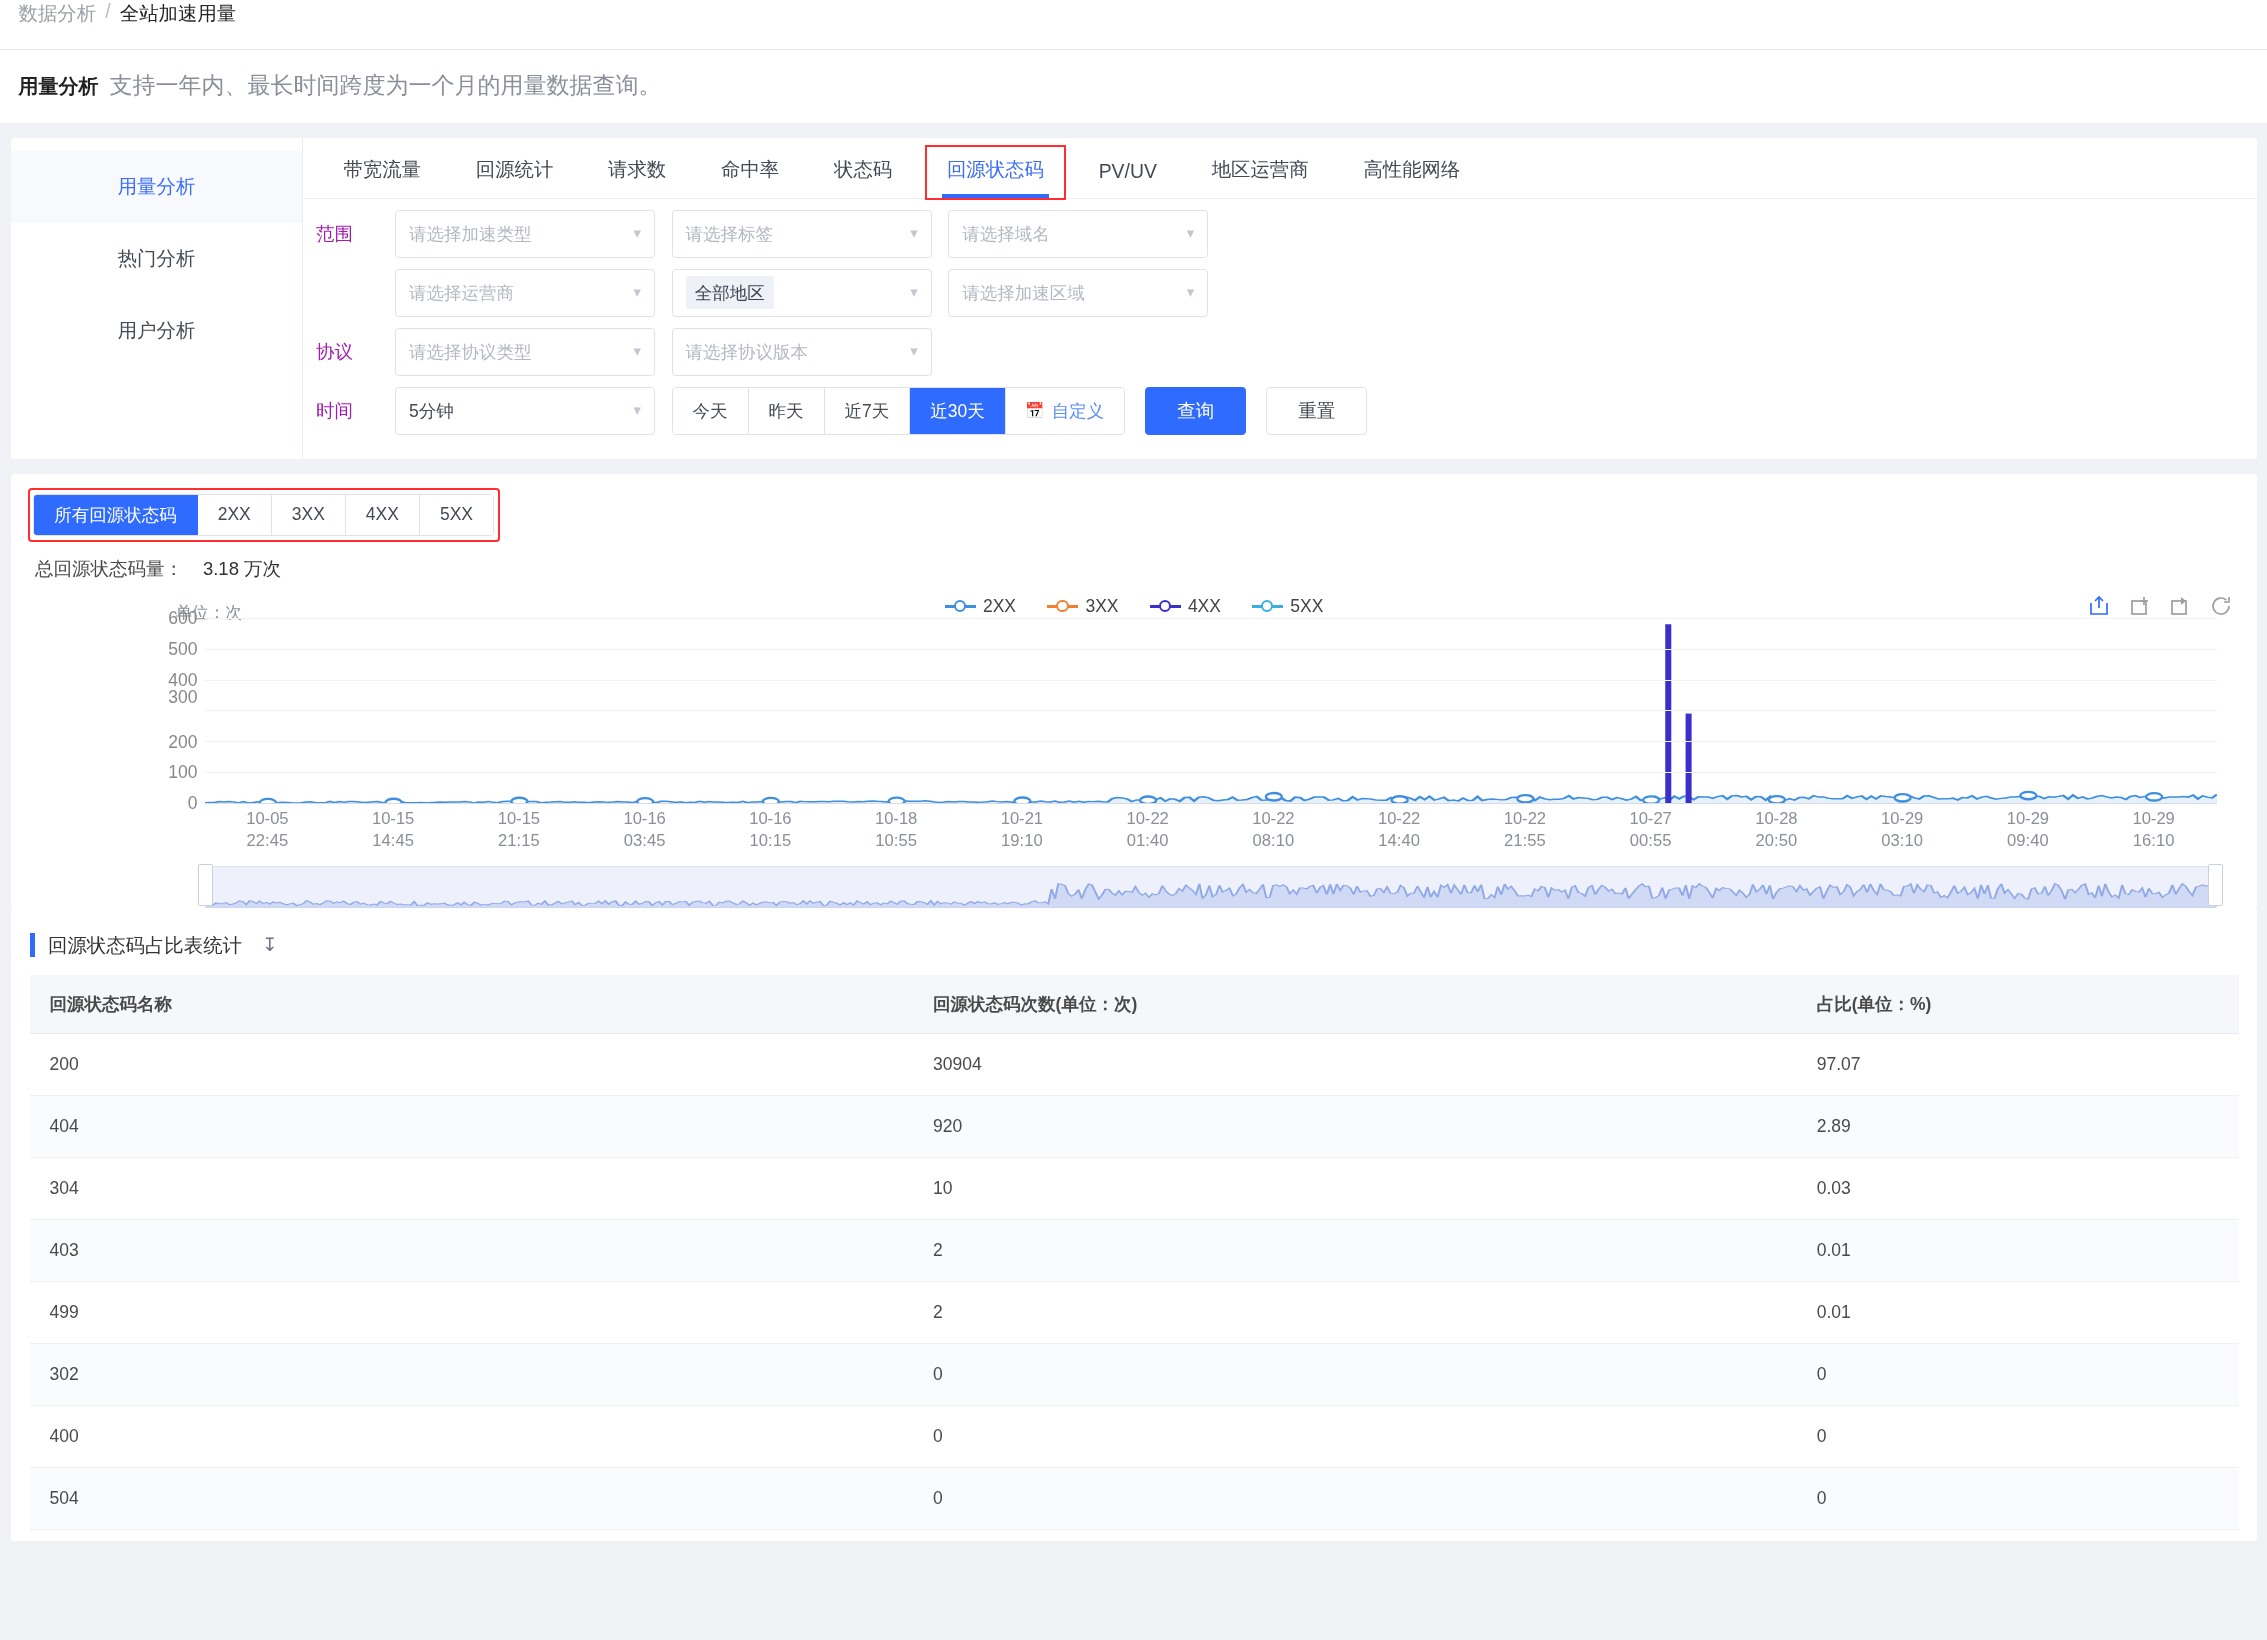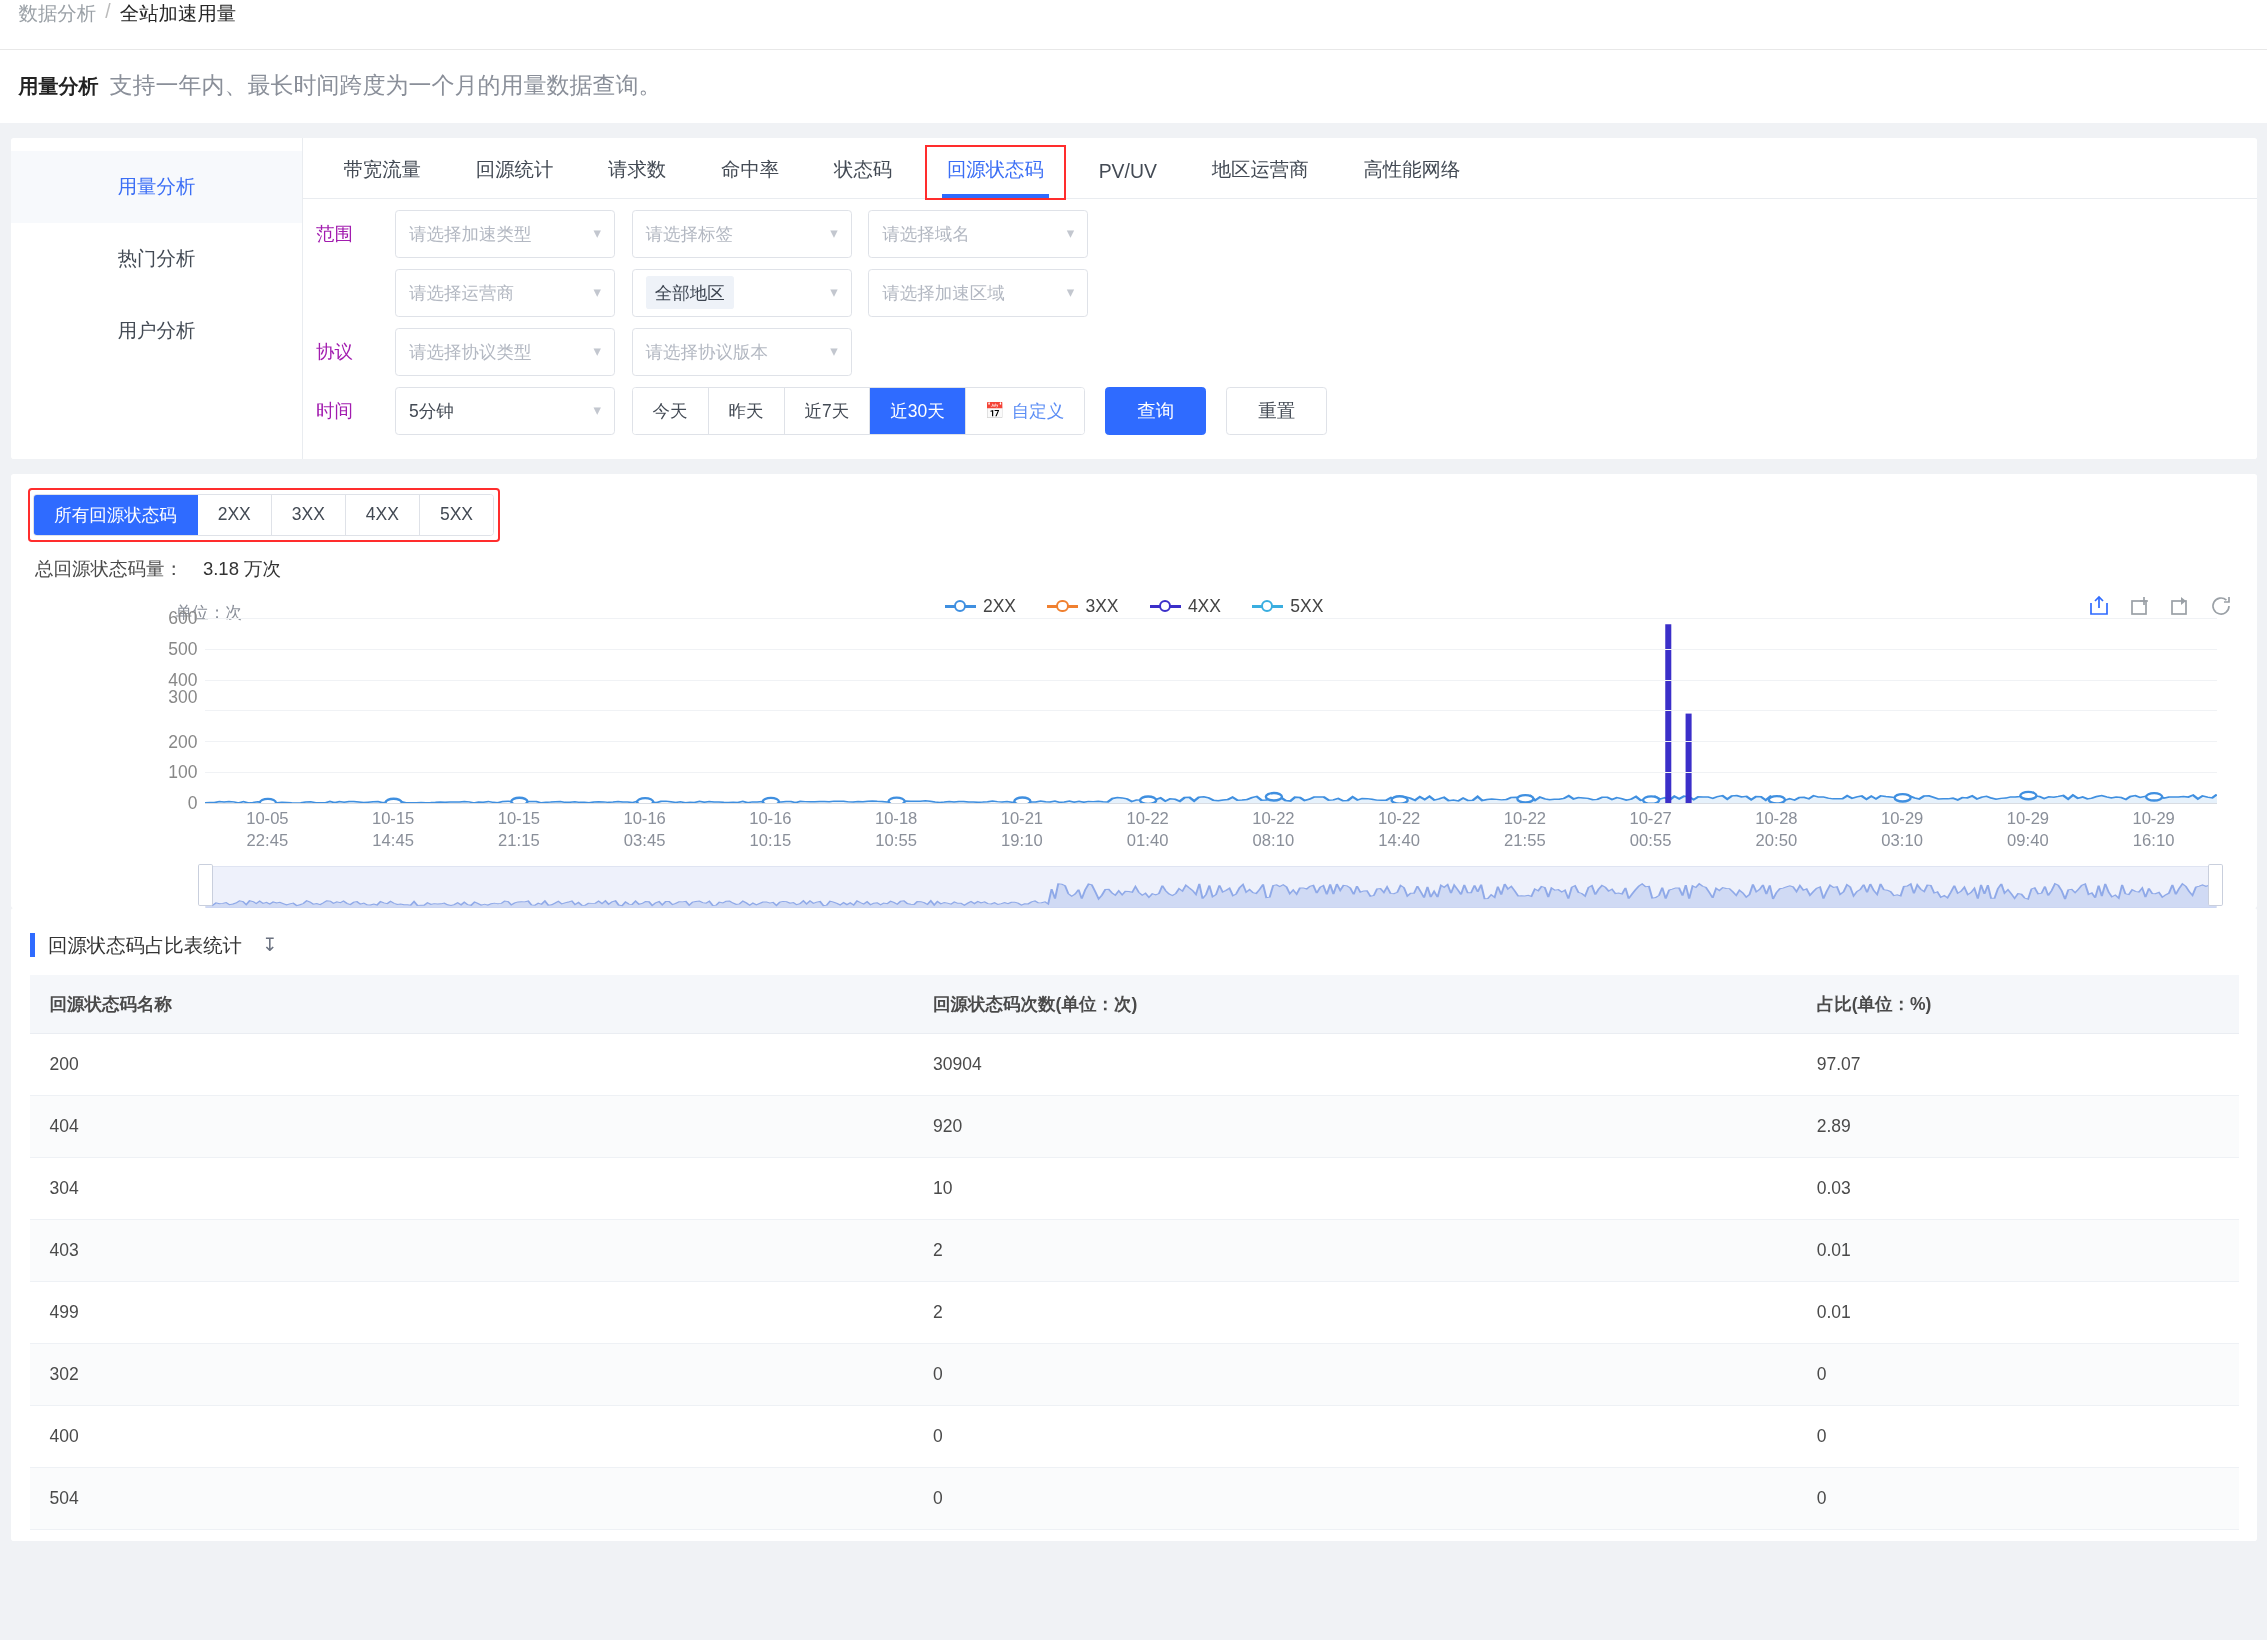--- a/index.html
+++ b/index.html
@@ -106,21 +106,21 @@
   }
   .flabel {
     width: 79px;
     font-size: 18.5px;
     color: #a21caf;
     flex: 0 0 79px;
   }
   .fspacer { width: 79px; flex: 0 0 79px; }
 
   .sel {
-    width: 220px;
+    width: 260px;
     height: 48px;
     border: 0.9px solid #dfe2e8;
     border-radius: 3.7px;
     display: flex;
     align-items: center;
     padding: 0 13px;
     margin-right: 16.6px;
     font-size: 17.5px;
     color: #b3b8c2;
     background: #fff;

